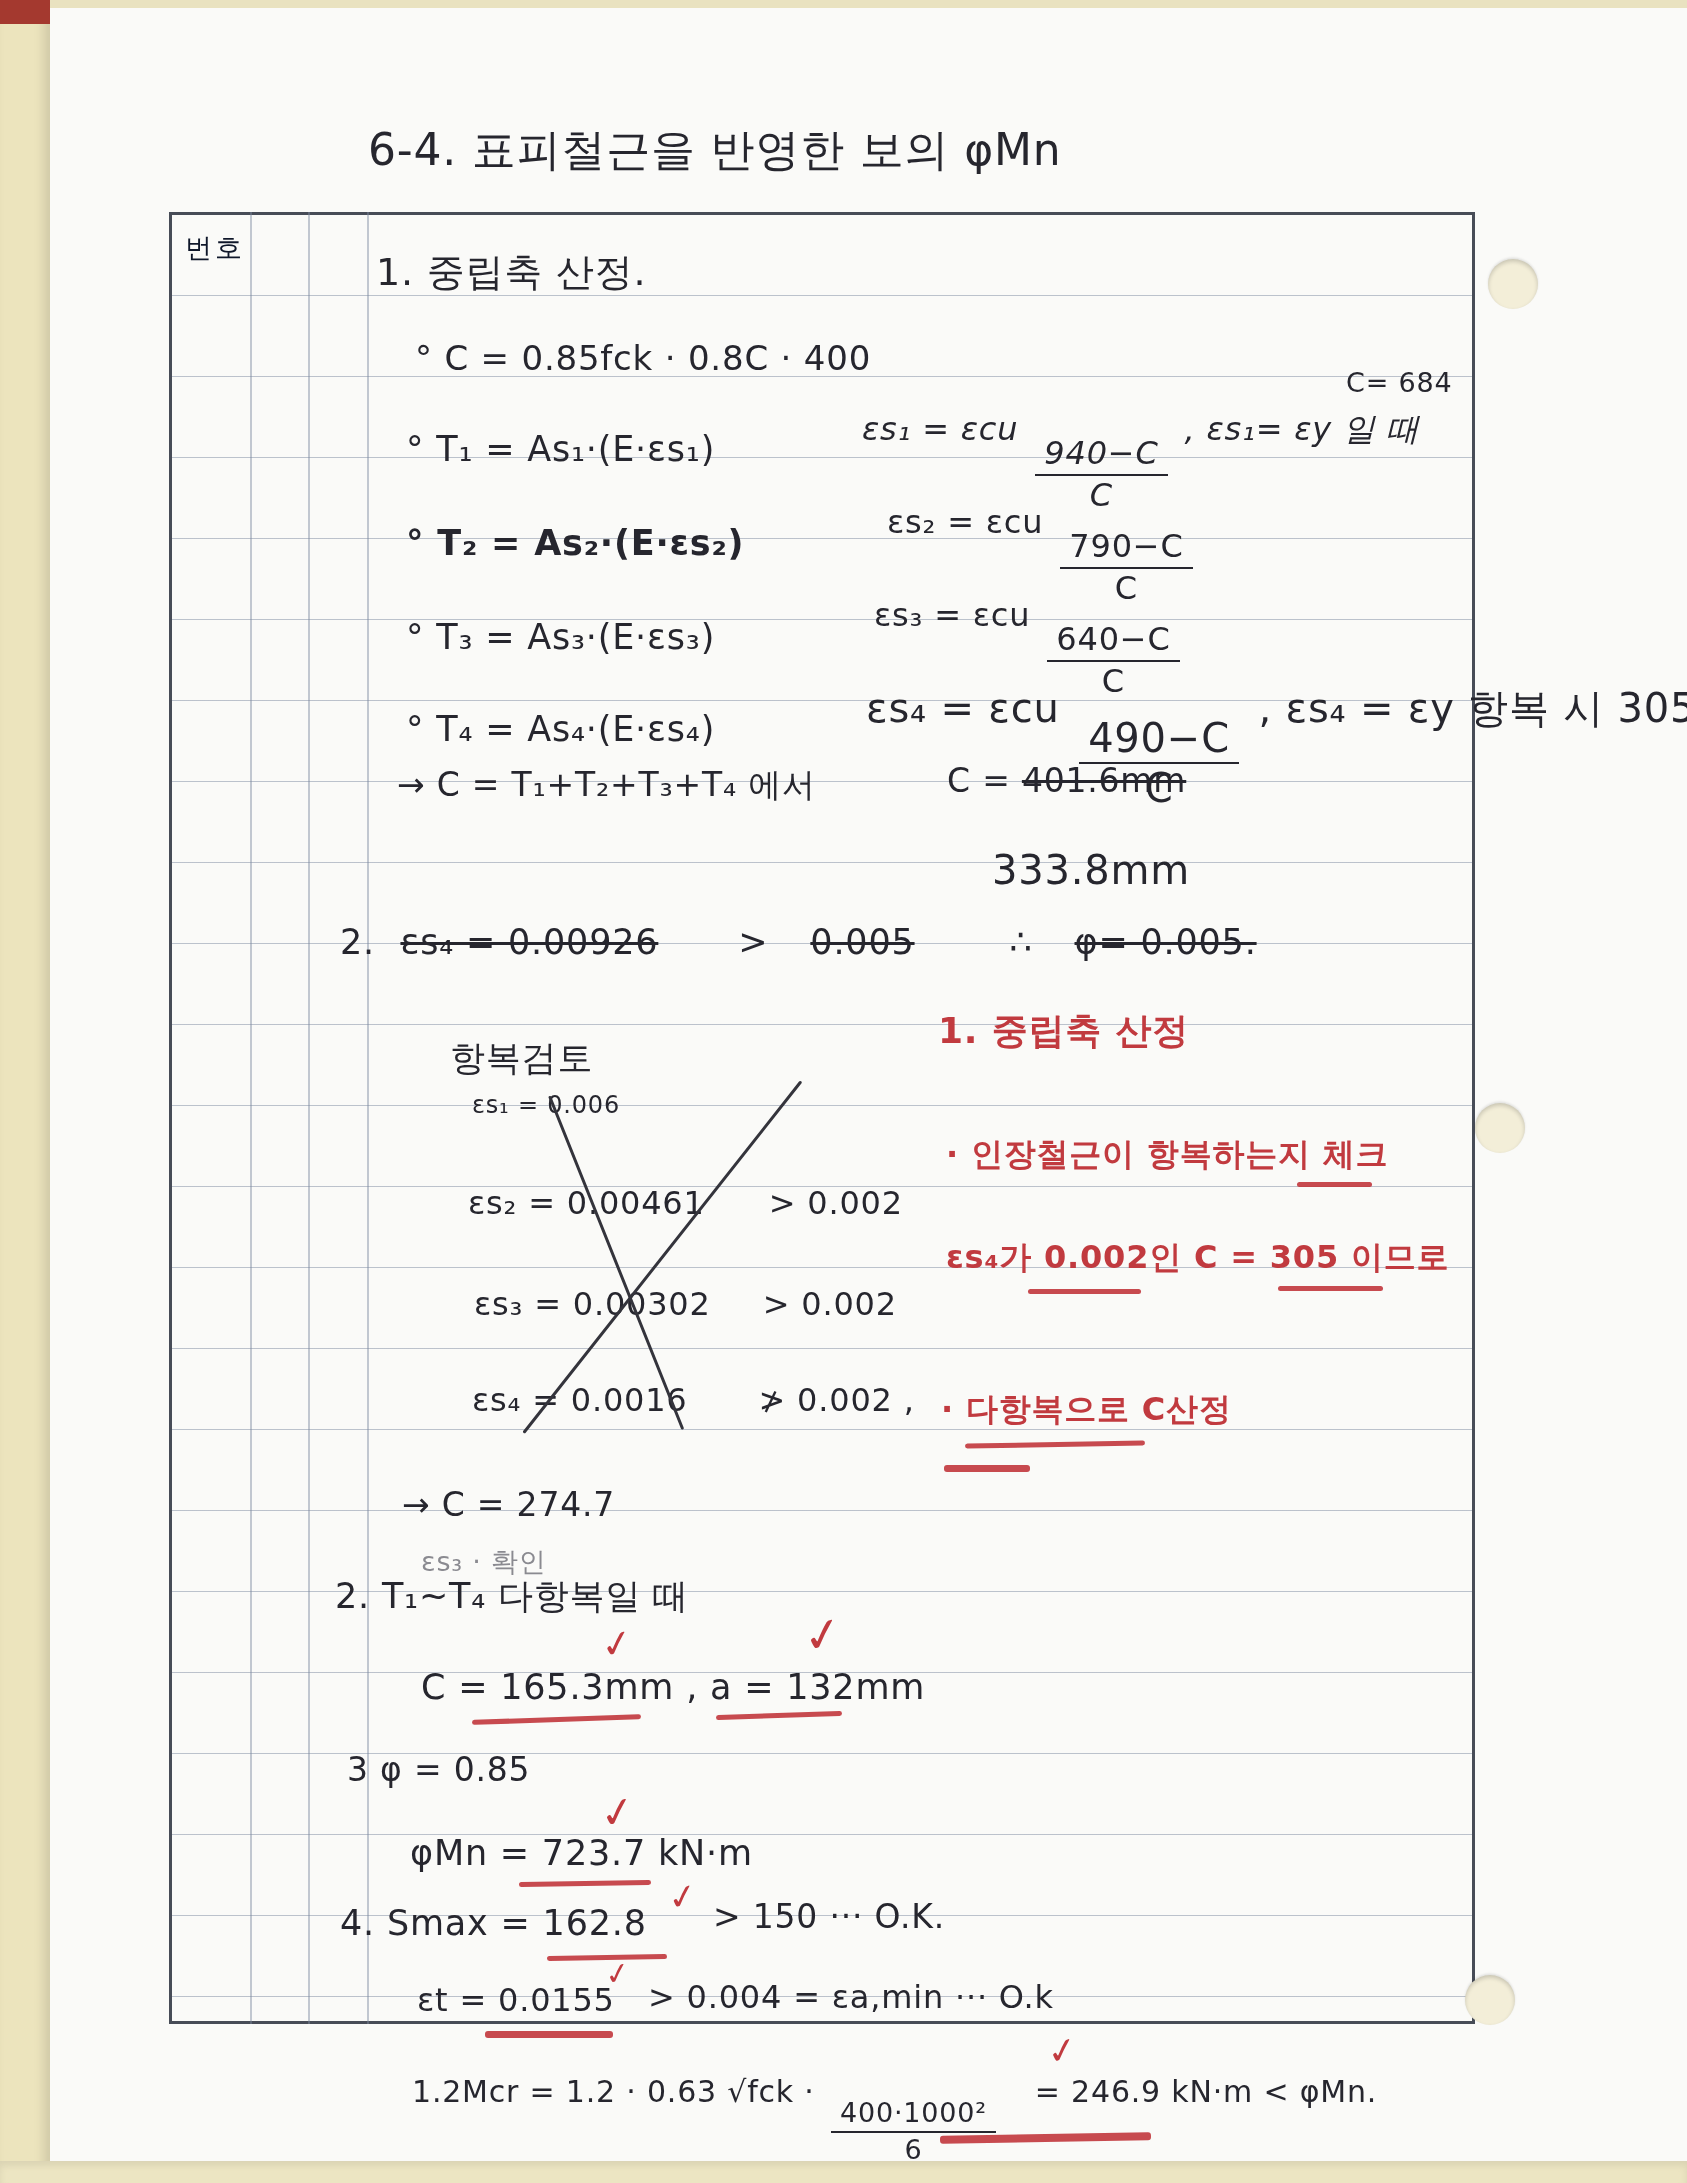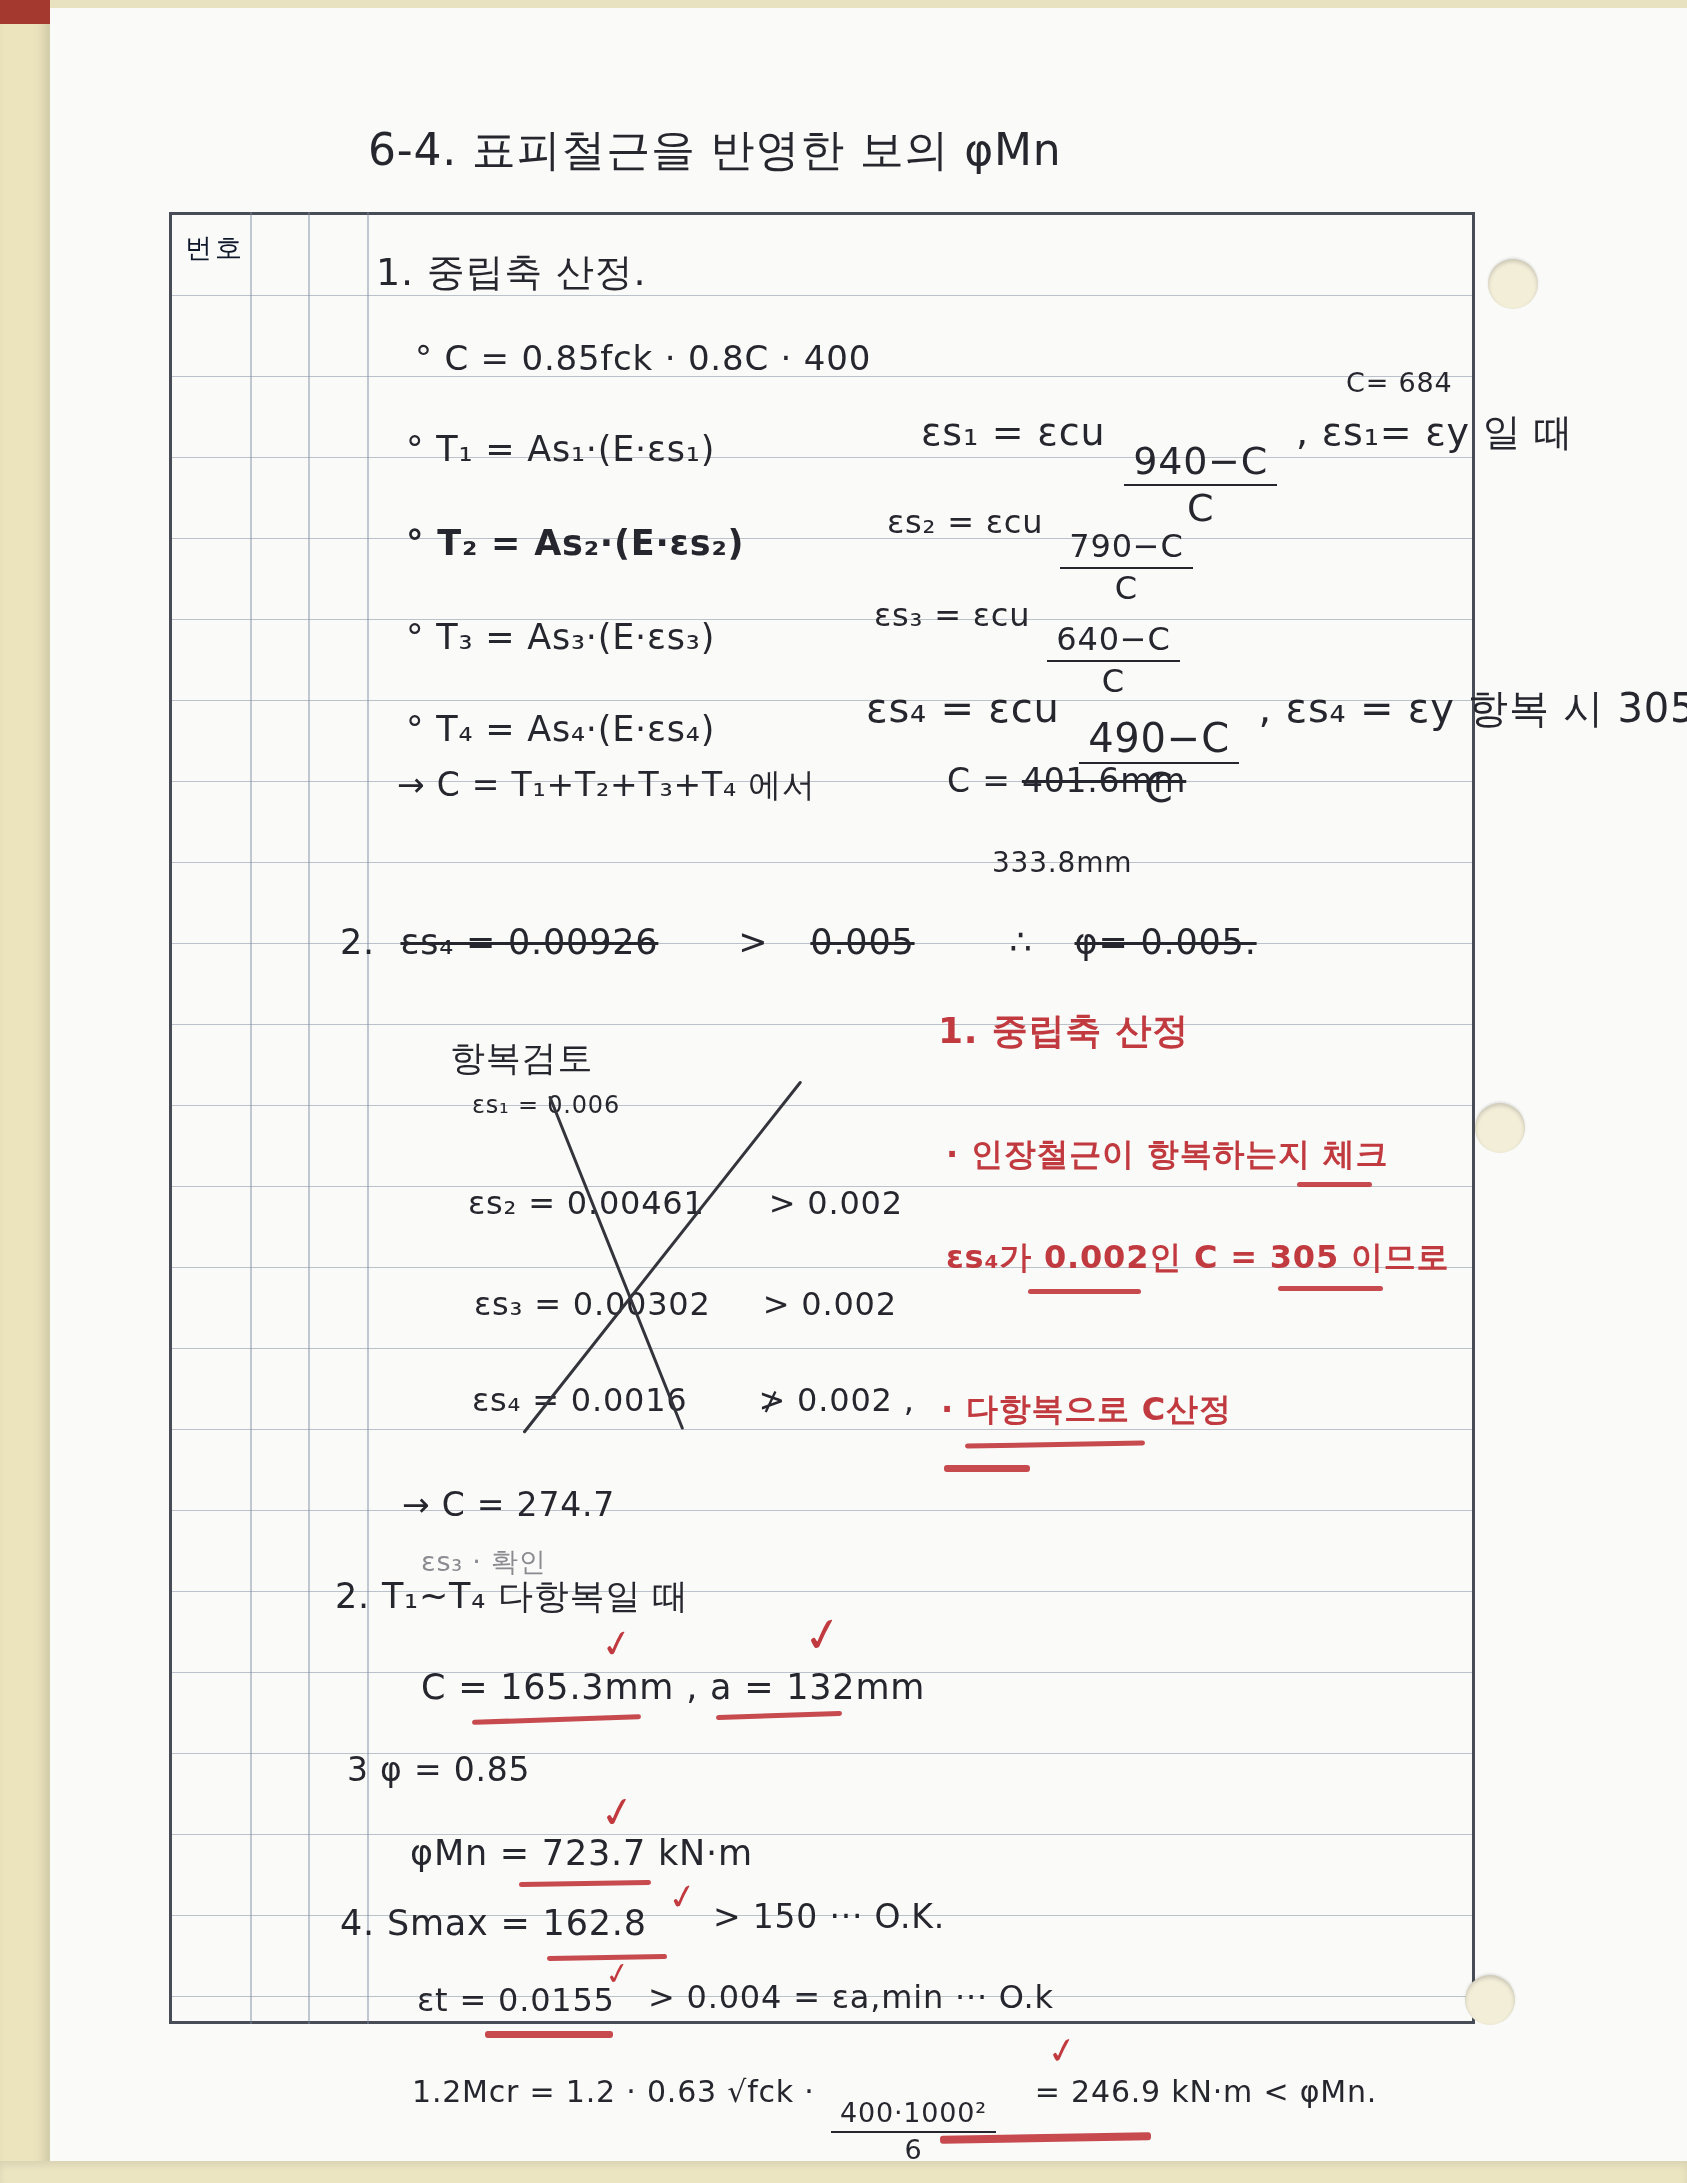--- a/index.html
+++ b/index.html
@@ -65,21 +65,21 @@
 <div class="hw printed" style="left:185px;top:233px;font-size:27px;">번호</div>
 
 <div class="hw" style="left:376px;top:252px;font-size:38px;">1.  중립축 산정.</div>
 <div class="hw" style="left:415px;top:340px;font-size:34px;">°  C =  0.85fck · 0.8C · 400</div>
 
 <div class="hw" style="left:406px;top:430px;font-size:35px;">°  T₁ = As₁·(E·εs₁)</div>
 <div class="hw" style="left:406px;top:524px;font-size:35px;font-weight:bold;">°  T₂ = As₂·(E·εs₂)</div>
 <div class="hw" style="left:406px;top:618px;font-size:35px;">°  T₃ = As₃·(E·εs₃)</div>
 <div class="hw" style="left:406px;top:710px;font-size:35px;">°  T₄ = As₄·(E·εs₄)</div>
 
-<div class="hw" style="left:921px;top:412px;font-size:38px;">
+<div class="hw" style="left:862px;top:412px;font-size:32px;font-style:italic;">
   <span>εs₁ = εcu</span>
   <span class="frac">
       <span class="fn">940−C</span>
       <span class="fd">C</span>
     </span>
   <span>,  εs₁= εy 일 때</span>
 </div>
 <div class="hw" style="left:1346px;top:368px;font-size:27px;">C= 684</div>
 
 <div class="hw" style="left:887px;top:505px;font-size:32px;">
@@ -104,21 +104,21 @@
       <span class="fn">490−C</span>
       <span class="fd">C</span>
     </span>
   <span>,  εs₄ = εy 항복 시 305.</span>
 </div>
 
 <div class="hw" style="left:397px;top:767px;font-size:33px;">→  C = T₁+T₂+T₃+T₄  에서</div>
 <div class="hw" style="left:947px;top:763px;font-size:33px;">
   <span>C = </span><span class="strike">401.6mm</span>
 </div>
-<div class="hw" style="left:992px;top:848px;font-size:28px;">333.8mm</div>
+<div class="hw" style="left:992px;top:848px;font-size:40px;">333.8mm</div>
 
 <div class="hw" style="left:340px;top:923px;font-size:35px;">
   <span>2.</span>
   <span class="strike" style="margin-left:13.5px;">εs₄ = 0.00926</span>
   <span style="margin-left:68px;">&gt;</span>
   <span class="strike" style="margin-left:30px;">0.005</span>
   <span style="margin-left:83px;">∴</span>
   <span class="strike" style="margin-left:30px;">φ= 0.005.</span>
 </div>
 

